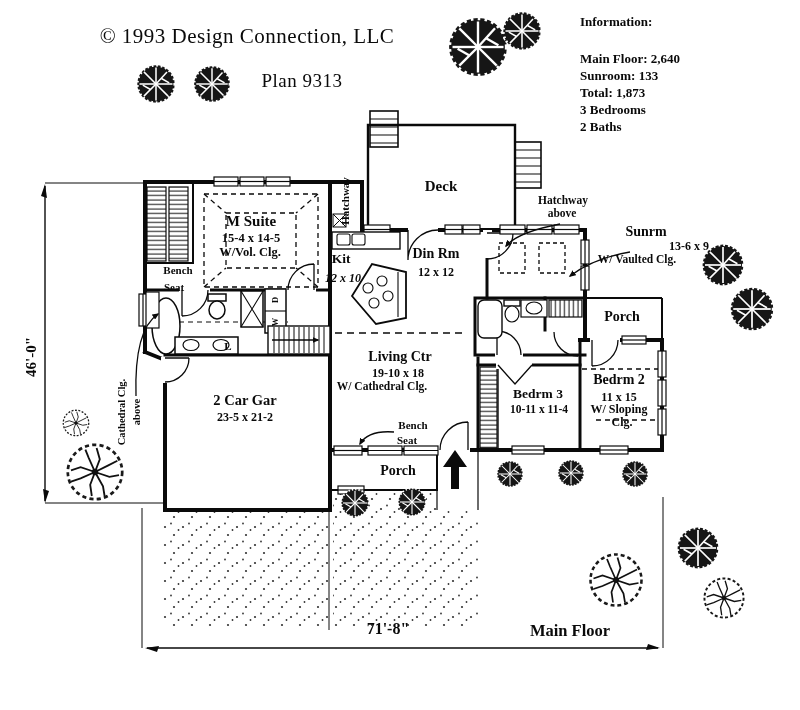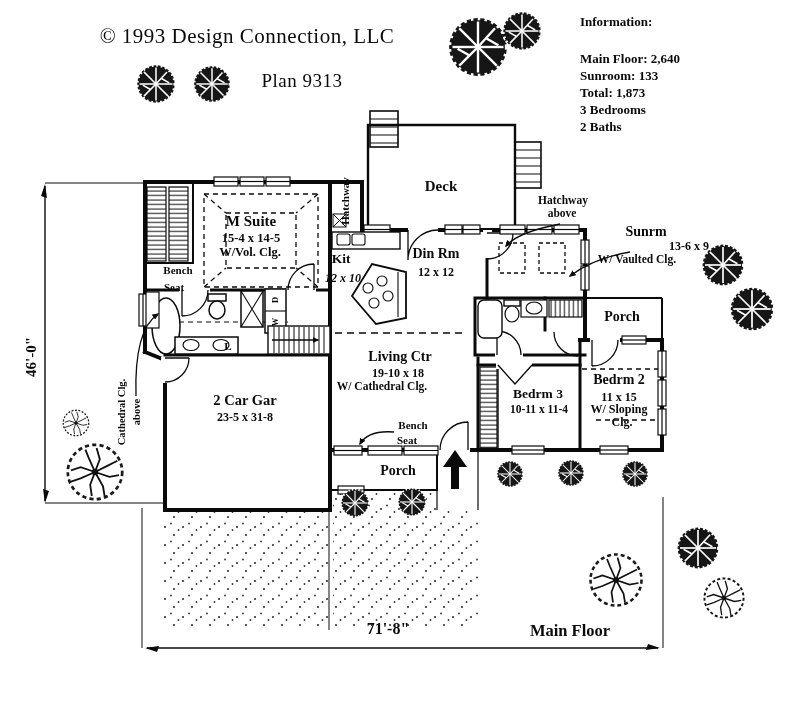--- a/index.html
+++ b/index.html
@@ -399,21 +399,21 @@
 
 <div class="lbl" style="left:538px;top:394px;font-size:13.5px;">Bedrm 3</div>
 <div class="lbl" style="left:539px;top:410px;font-size:11.5px;">10-11 x 11-4</div>
 
 <div class="lbl" style="left:413px;top:425px;font-size:11px;">Bench</div>
 <div class="lbl" style="left:407px;top:440px;font-size:11px;">Seat</div>
 
 <div class="lbl" style="left:398px;top:471px;font-size:14px;">Porch</div>
 
 <div class="lbl" style="left:245px;top:400px;font-size:14.5px;">2 Car Gar</div>
-<div class="lbl" style="left:245px;top:417px;font-size:12px;">23-5 x 31-8</div>
+<div class="lbl" style="left:245px;top:417px;font-size:12px;">23-5 x 21-2</div>
 
 <div class="lbl rot" style="left:122px;top:412px;font-size:10.5px;">Cathedral Clg.</div>
 <div class="lbl rot" style="left:137px;top:412px;font-size:10.5px;">above</div>
 
 <div class="lbl rot" style="left:275px;top:300px;font-size:8.5px;">D</div>
 <div class="lbl rot" style="left:275px;top:322px;font-size:8.5px;">W</div>
 <div class="lbl" style="left:228px;top:346px;font-size:11px;">L</div>
 
 <div class="lbl rot" style="left:31px;top:357px;font-size:15px;">46'-0"</div>
 <div class="lbl" style="left:388px;top:629px;font-size:16px;">71'-8"</div>

